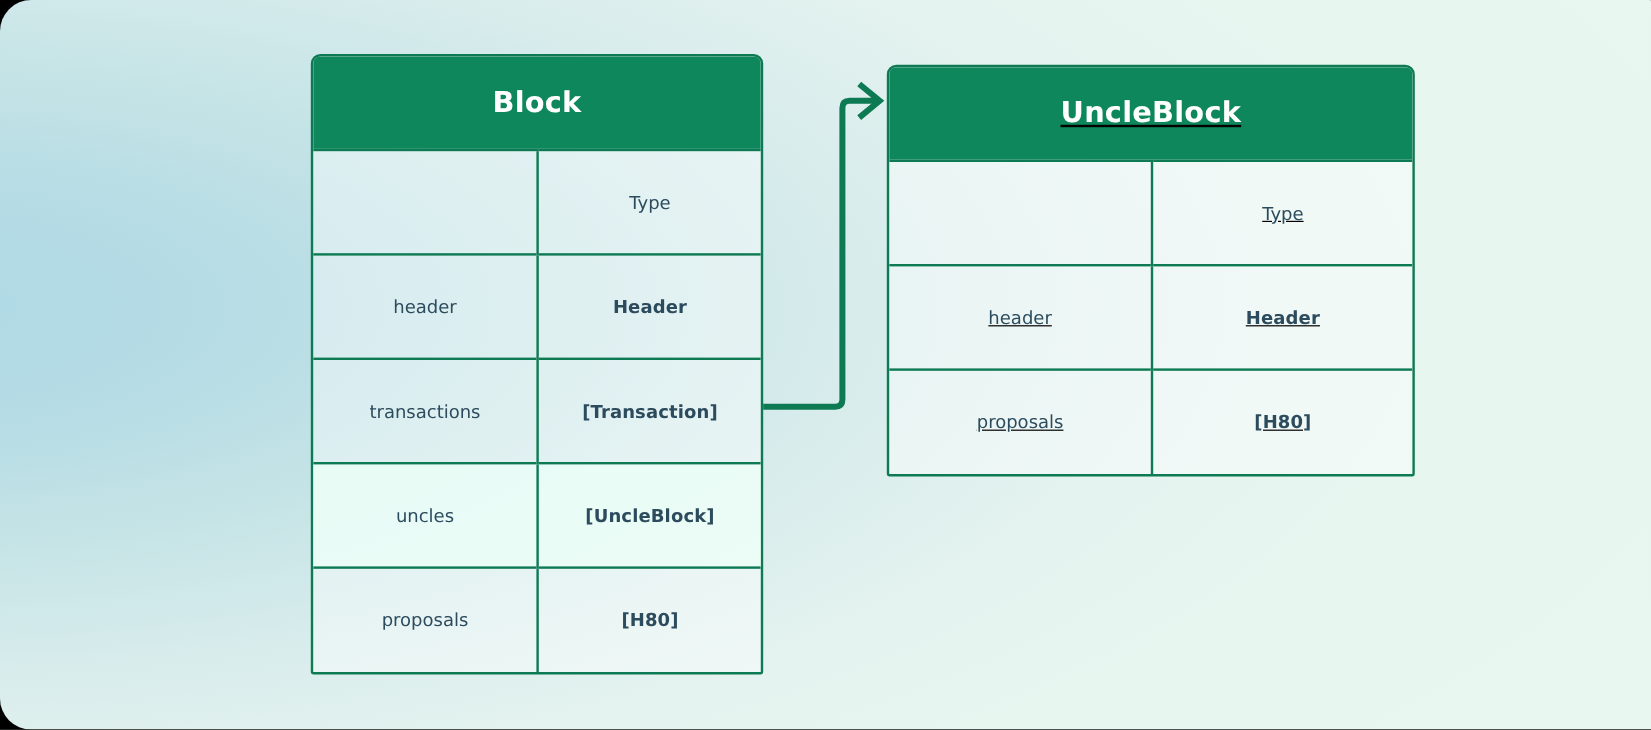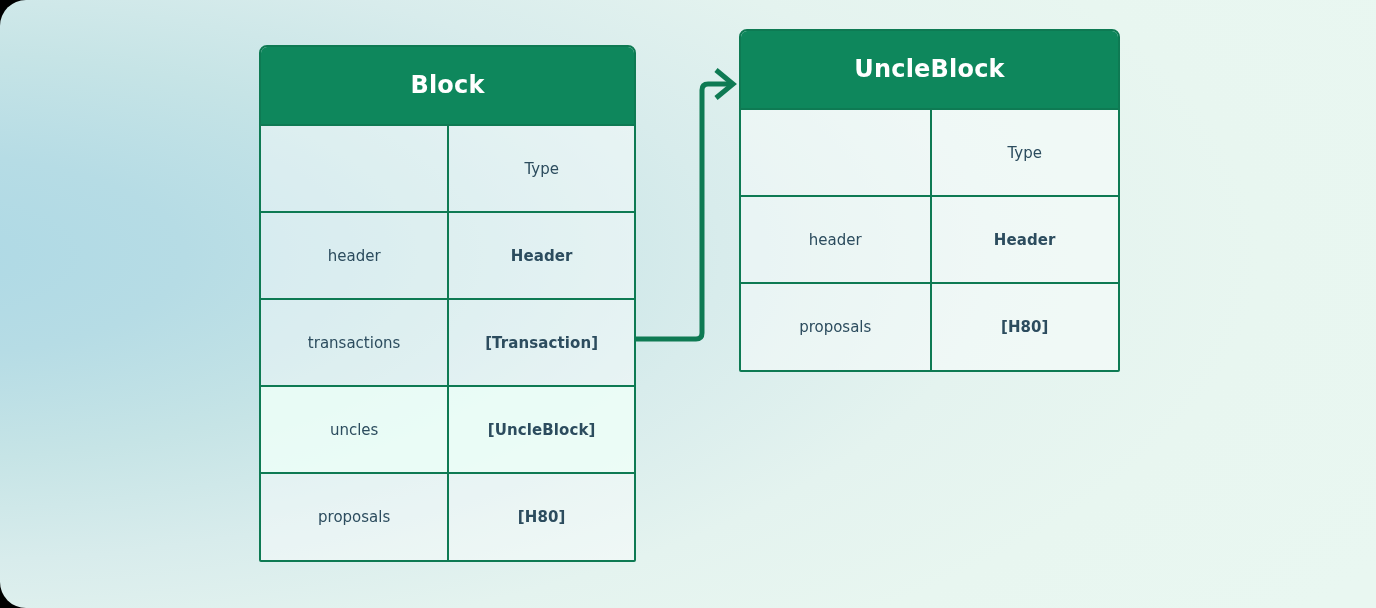--- a/index.html
+++ b/index.html
@@ -52,21 +52,21 @@
     font-size: 15px;
     box-sizing: border-box;
   }
   .tcell.name  { width: 189px; }
   .tcell.type  { width: 187px; border-left: 2.5px solid #0e7a53; }
   .tcell.bold  { font-weight: bold; letter-spacing: .1px; }
   .trow.highlight .tcell { background: rgba(235,255,246,0.72); }
 
   
   #table-block      { left: 259px; top: 45px;  width: 377px; }
-  #table-uncleblock { left: 739px; top: 29px;  width: 381px; }
+  #table-uncleblock { left: 739px; top: 54px;  width: 440px; text-decoration: underline; }
 
   
   #connector {
     position: absolute;
     left: 0; top: 0;
     width: 1376px; height: 608px;
     pointer-events: none;
   }
 </style>
 </head>

